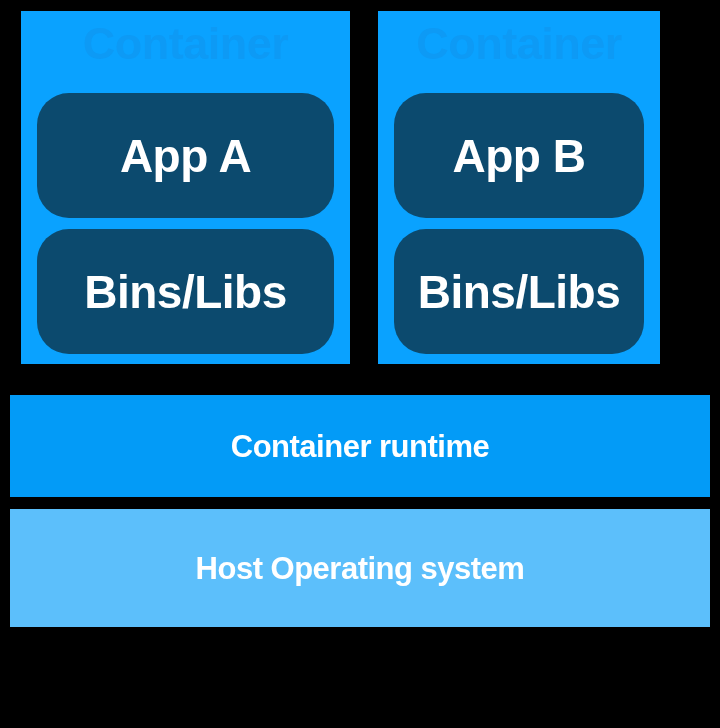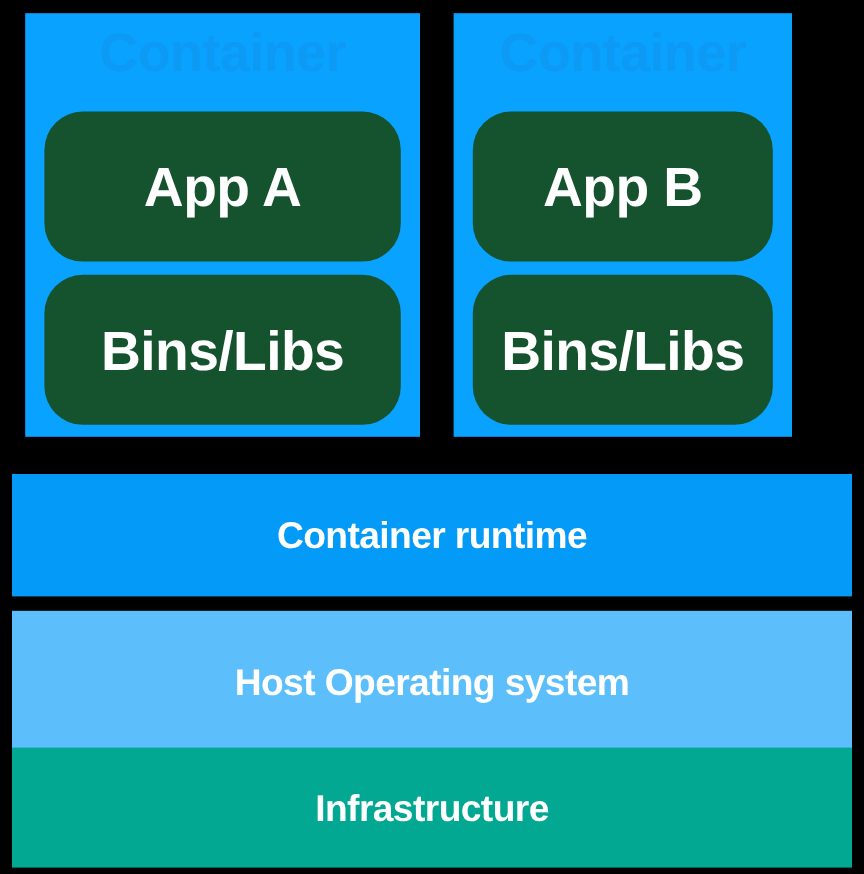--- a/index.html
+++ b/index.html
@@ -54,21 +54,21 @@
     top: 82px;
     width: 100%;
     height: 266px;
   }
 
   .inner-box {
     position: absolute;
     left: 16px;
     right: 16px;
     height: 125px;
-    background: #14532d;
+    background: #0c4a6e;
     border-radius: 32px;
     display: flex;
     align-items: center;
     justify-content: center;
   }
   .inner-box.app  { top: 0px; }
   .inner-box.libs { top: 136px; text-align: right; }
 
   .inner-box-label {
     color: #FFFFFF;
@@ -143,17 +143,14 @@
   </div>
 
   <div id="layer-bar-runtime" class="layer-bar">
     <span class="layer-bar-label">Container runtime</span>
   </div>
 
   <div id="layer-bar-hostos" class="layer-bar">
     <span class="layer-bar-label">Host Operating system</span>
   </div>
 
-  <div id="layer-bar-infrastructure" class="layer-bar">
-    <span class="layer-bar-label">Infrastructure</span>
-  </div>
 
 </div>
 
 </body></html>

